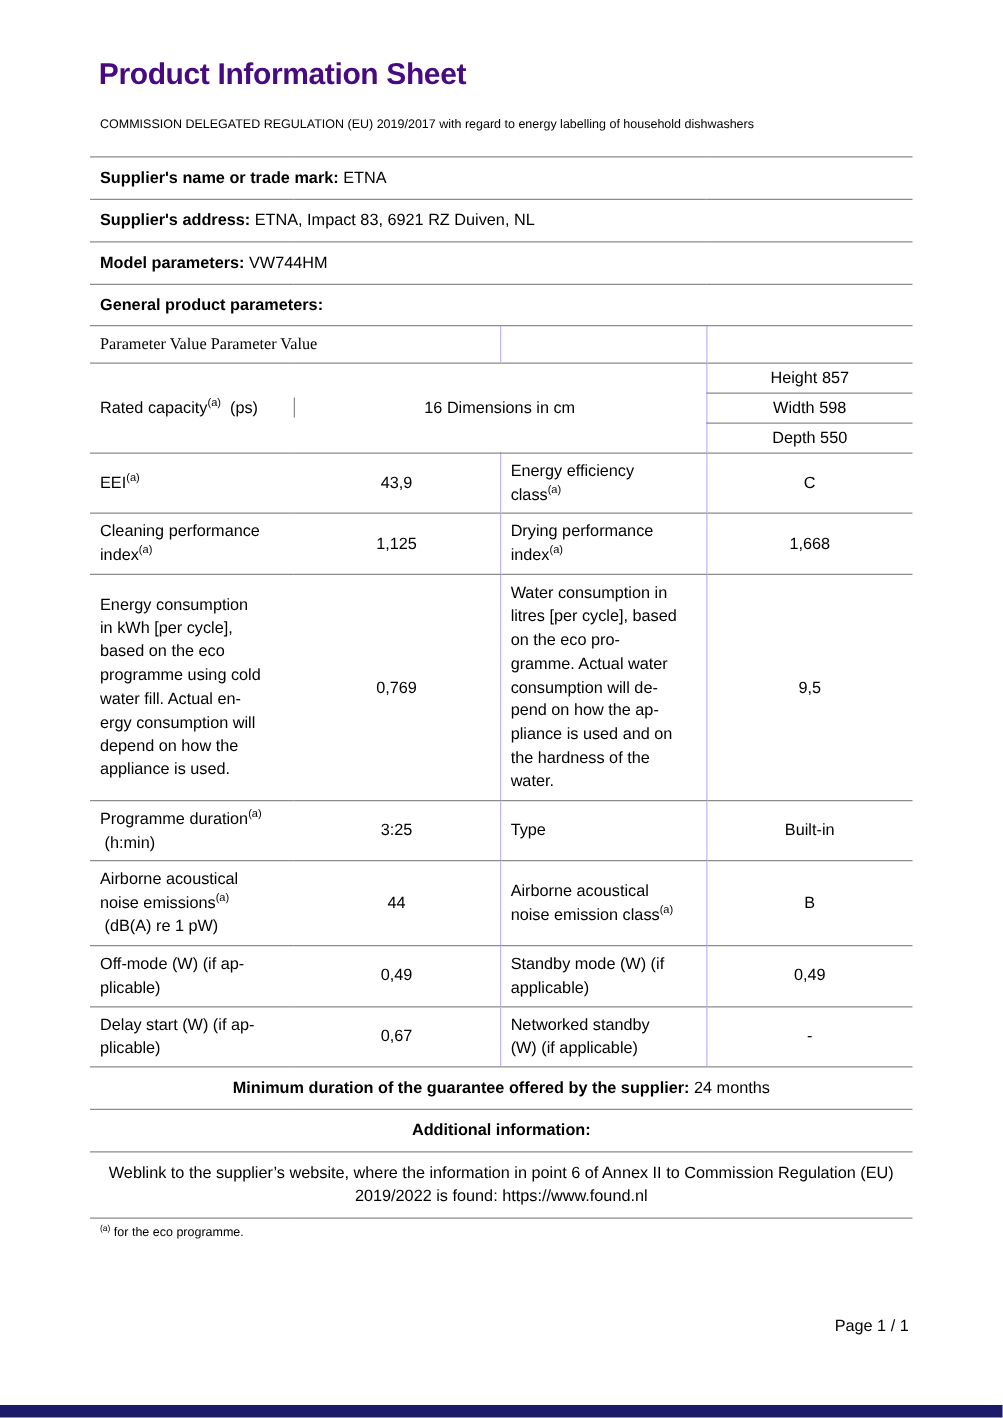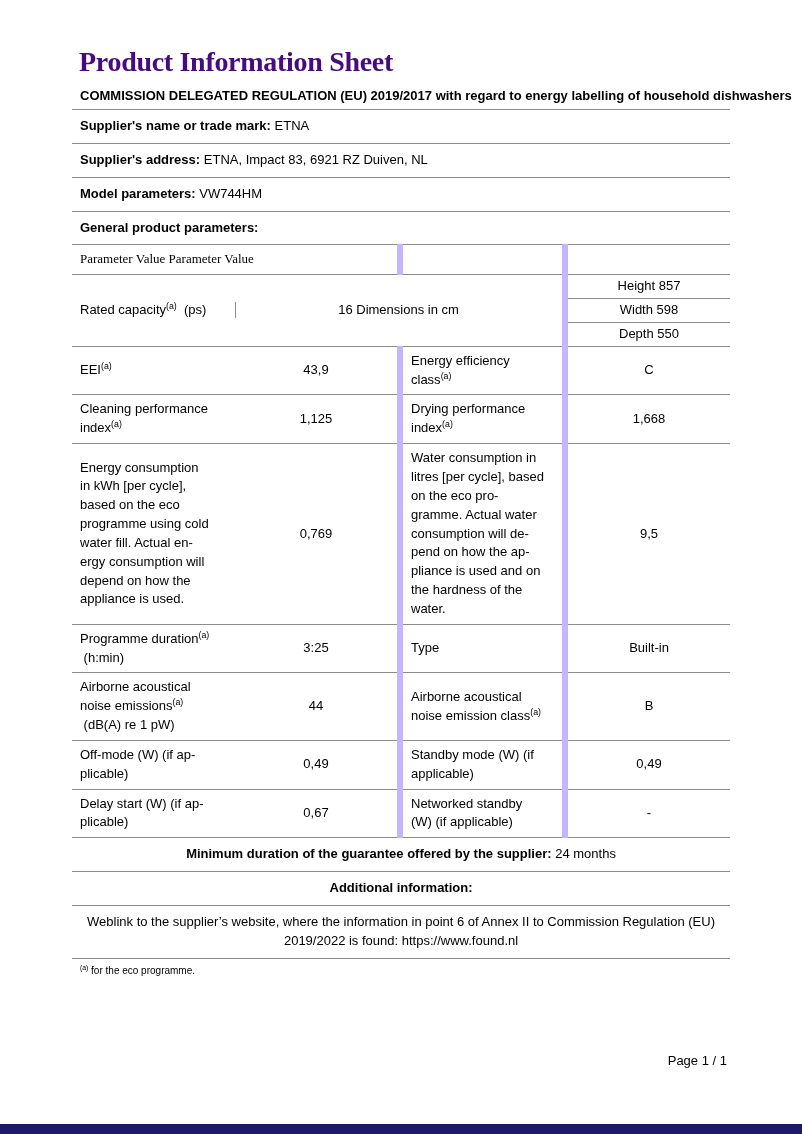--- a/index.html
+++ b/index.html
@@ -3,42 +3,41 @@
 <meta charset="utf-8">
 <style>
   html,body { margin:0; padding:0; }
   body {
     width:802px; height:1134px; position:relative; overflow:hidden;
     background:#ffffff; color:#000;
     font-family:"Liberation Sans", sans-serif;
   }
   .sheet { position:absolute; left:72px; top:46px; width:658px; }
   h1.title {
-    margin:0 0 10px 0; padding-left:7px;
-    font-size:28px; font-weight:bold; letter-spacing:-0.3px;
+    margin:0 0 20px 0; padding-left:7px;
+    font-size:24px; font-weight:bold; letter-spacing:-0.3px;
     color:#470a80;
-    font-family:Liberation Serif, serif;
   }
   .subtitle {
-    padding-left:8px; margin-bottom:6px;
-    font-size:13px; font-weight:bold; white-space:nowrap;
+    padding-left:8px; margin-bottom:20px;
+    font-size:10px; font-weight:normal; white-space:nowrap;
   }
   table.pis {
     width:658px; border-collapse:collapse; table-layout:fixed;
     border-top:1px solid #8c8c8c;
     font-size:13px; line-height:1.45;
   }
   td { border-bottom:1px solid #8c8c8c; vertical-align:middle; }
   td.ir { padding:7px 8px; }          
   td.fw { padding:7px 8px;text-align:center; }          
   td.hdr { padding:5px 8px;font-family:Liberation Serif, serif; }
   td.param { padding:5px 8px; }
   td.val { padding:5px 8px; text-align:center; }
   td.dim { padding:2px 8px; }
-  .vl { border-left:6px solid #c4b5fd; }
+  .vl { border-left:1px solid #c4b5fd; }
   .b { font-weight:bold; }
   sup { font-size:0.68em; line-height:0; }
   
   td.cap-cell { position:relative; }
   td.cap-cell::after {
     content:""; position:absolute; right:-1px; top:50%; margin-top:-8px;
     width:1px; height:16px; background:#8c8c8c;
   }
   .footnote { padding-left:8px; margin-top:6px; font-size:10px; }
   .pagenum { position:absolute; top:1053px; right:75px; font-size:13px; }

